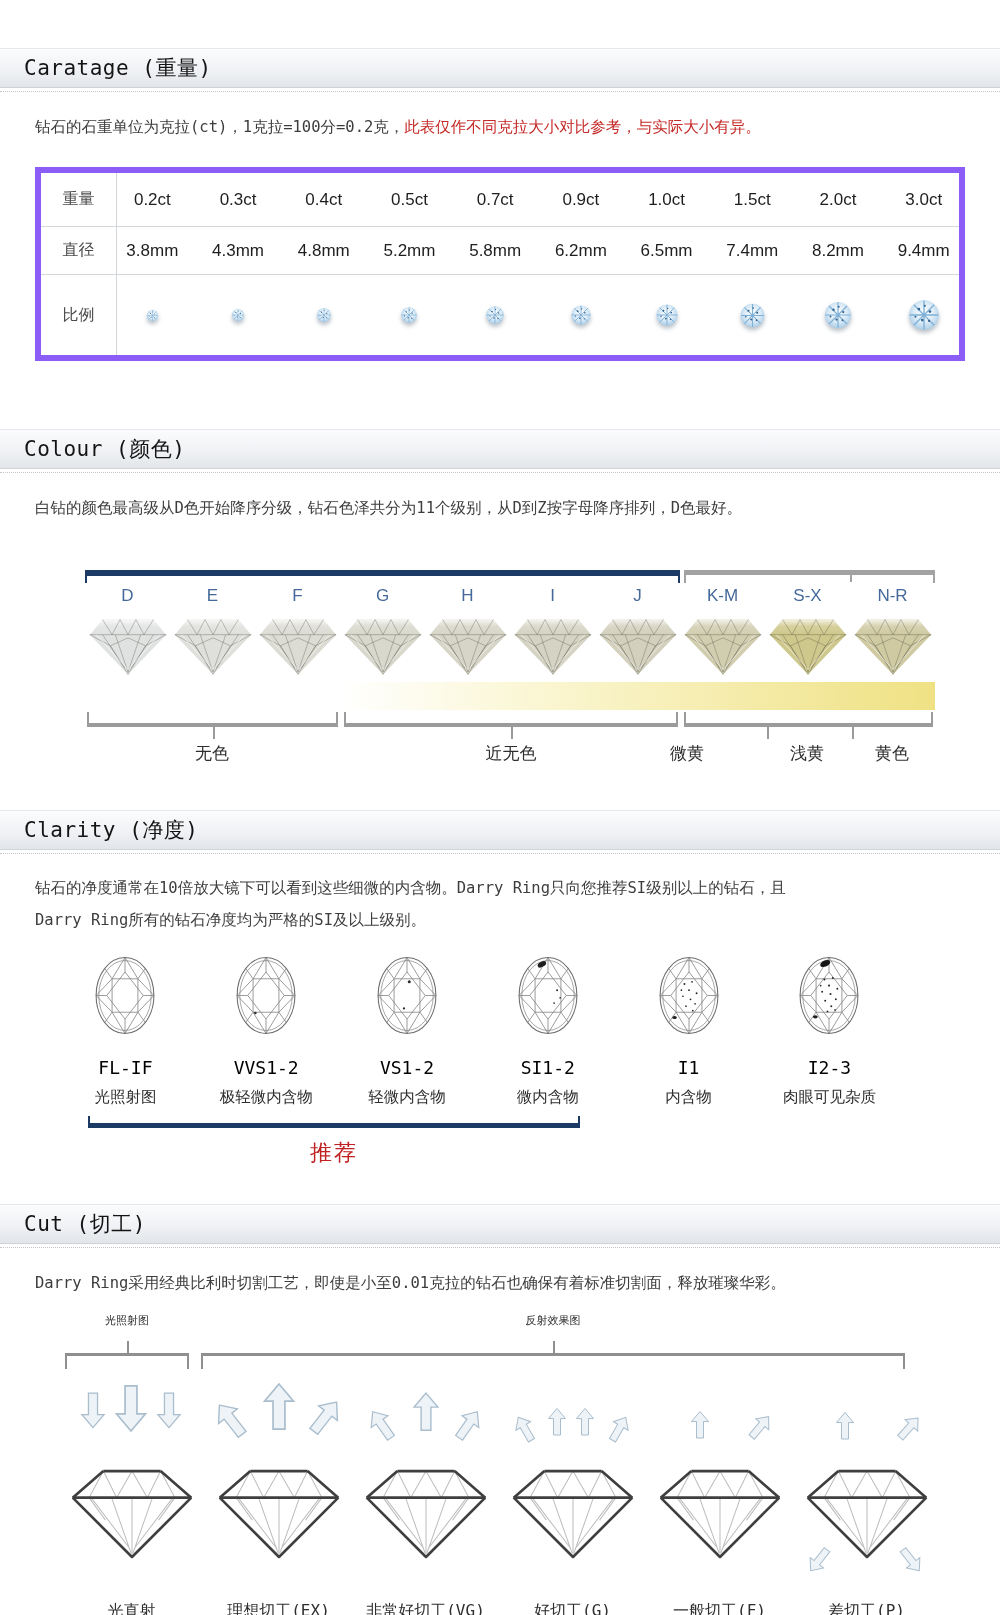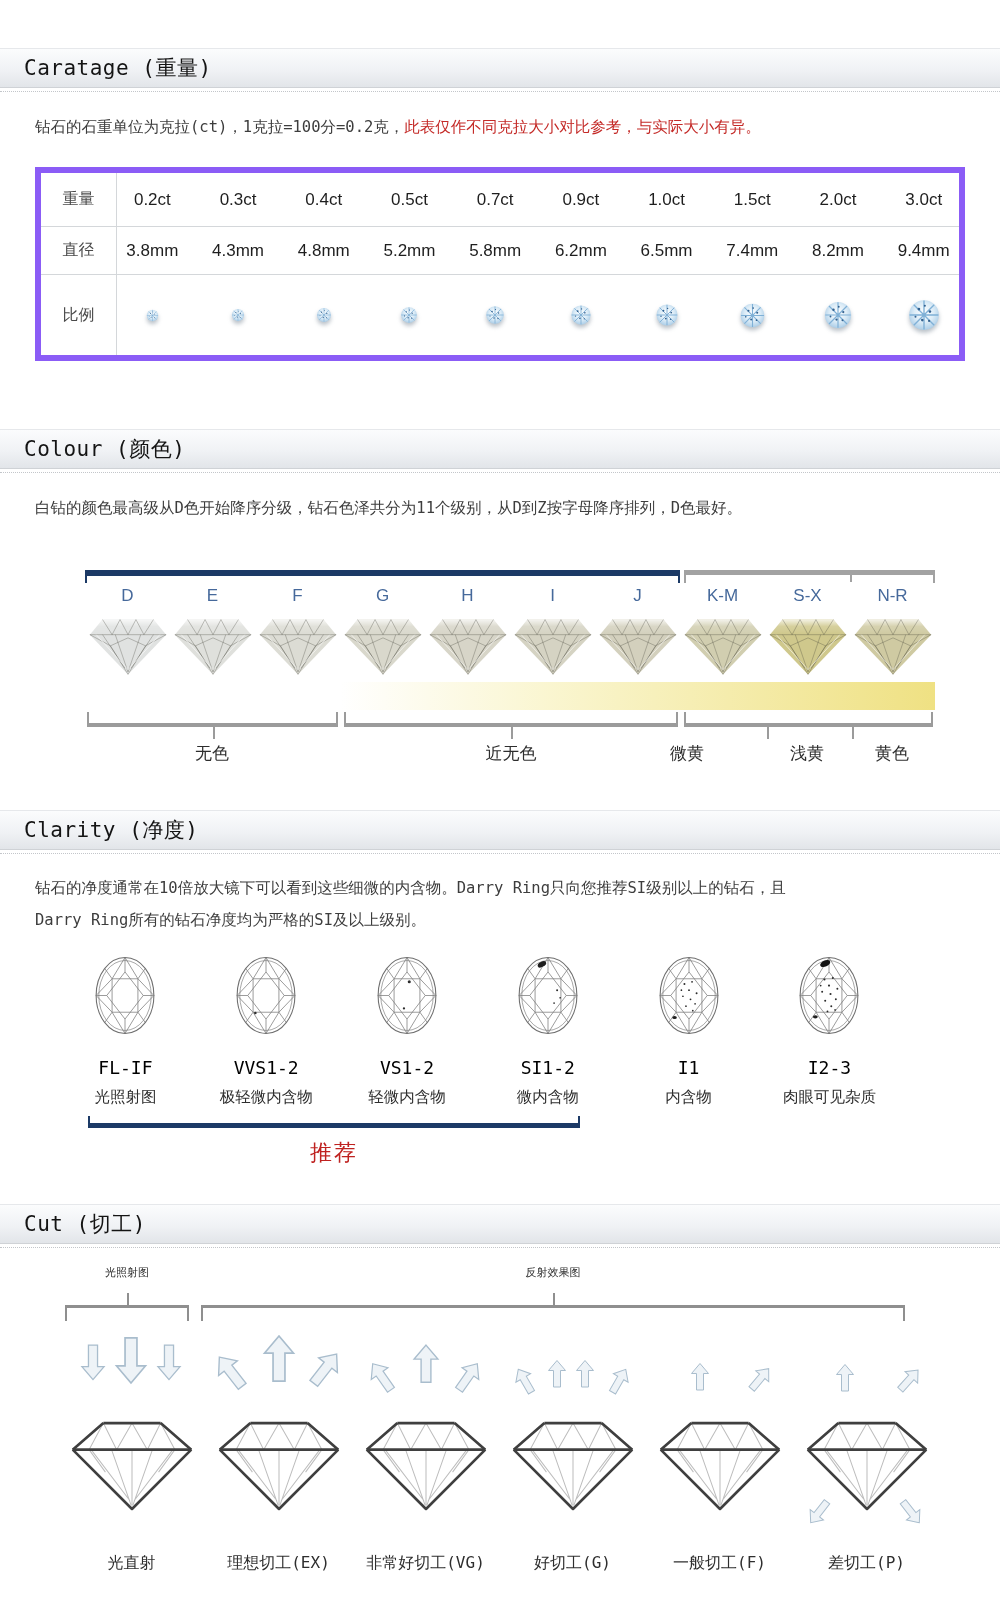--- a/index.html
+++ b/index.html
@@ -460,20 +460,23 @@
   </div>
 
   <div class="rec-bracket"></div>
   <div class="rec-label">推荐</div>
 
   <div class="sec-header" style="margin-top:36px">
     <span>Cut (切工)</span>
   </div>
   <div class="dotline"></div>
 
+  <div class="intro">
+    <span>Darry Ring采用经典比利时切割工艺，即使是小至0.01克拉的钻石也确保有着标准切割面，释放璀璨华彩。</span>
+  </div>
 
   <div class="cut-area">
     <div class="cut-toplabel" style="left:127px">光照射图</div>
     <div class="cut-toplabel" style="left:553px">反射效果图</div>
 
     <div class="cut-bracket" style="left:65px; width:124px">
         <div class="uptick"></div>
       </div>
     <div class="cut-bracket" style="left:201px; width:704px">
         <div class="uptick"></div>

